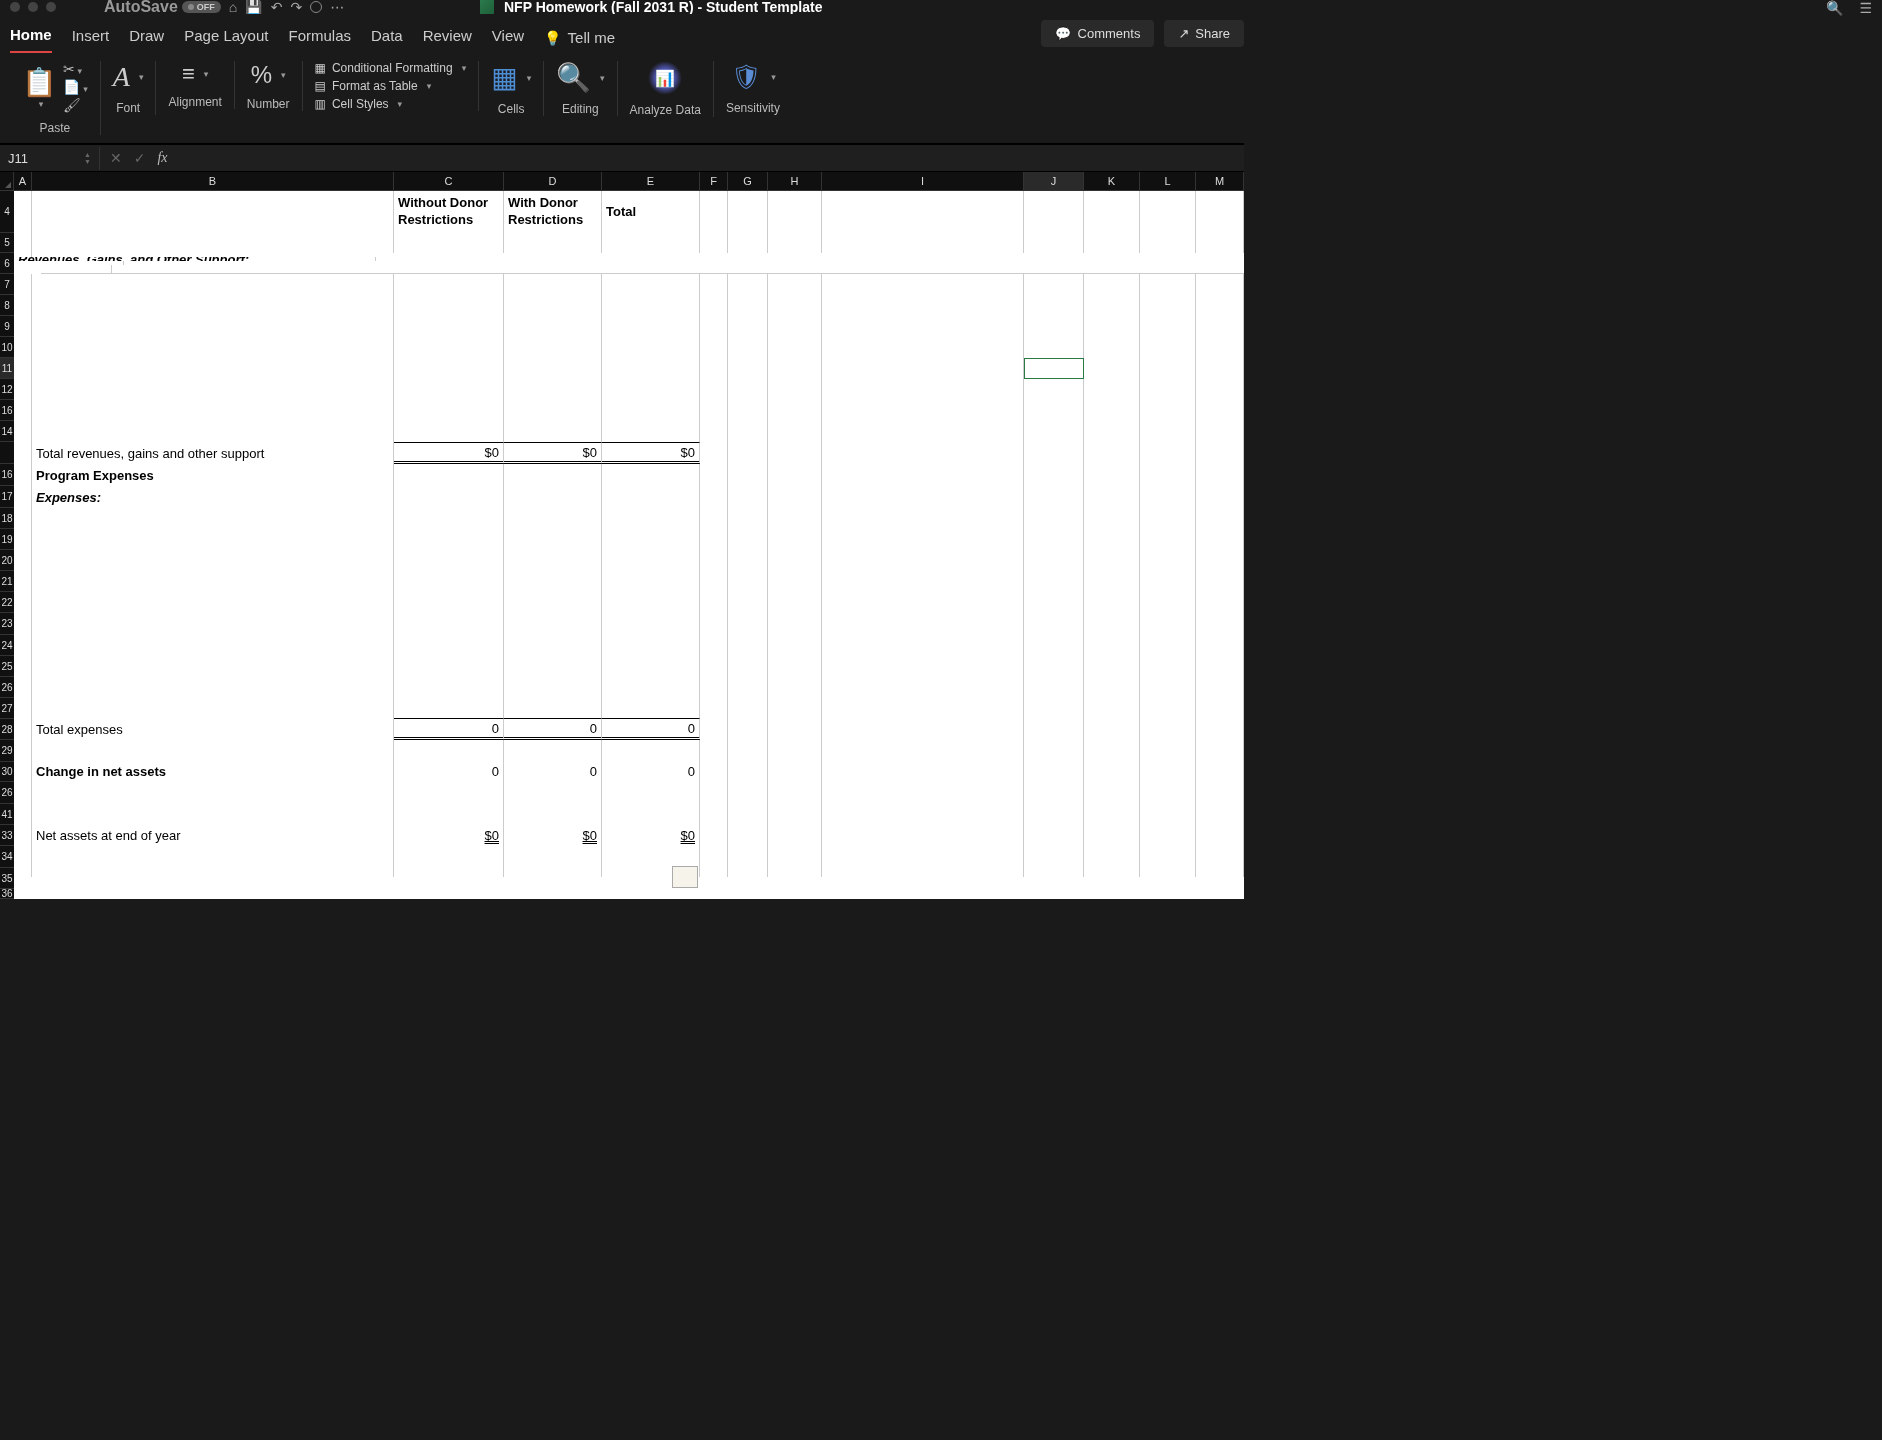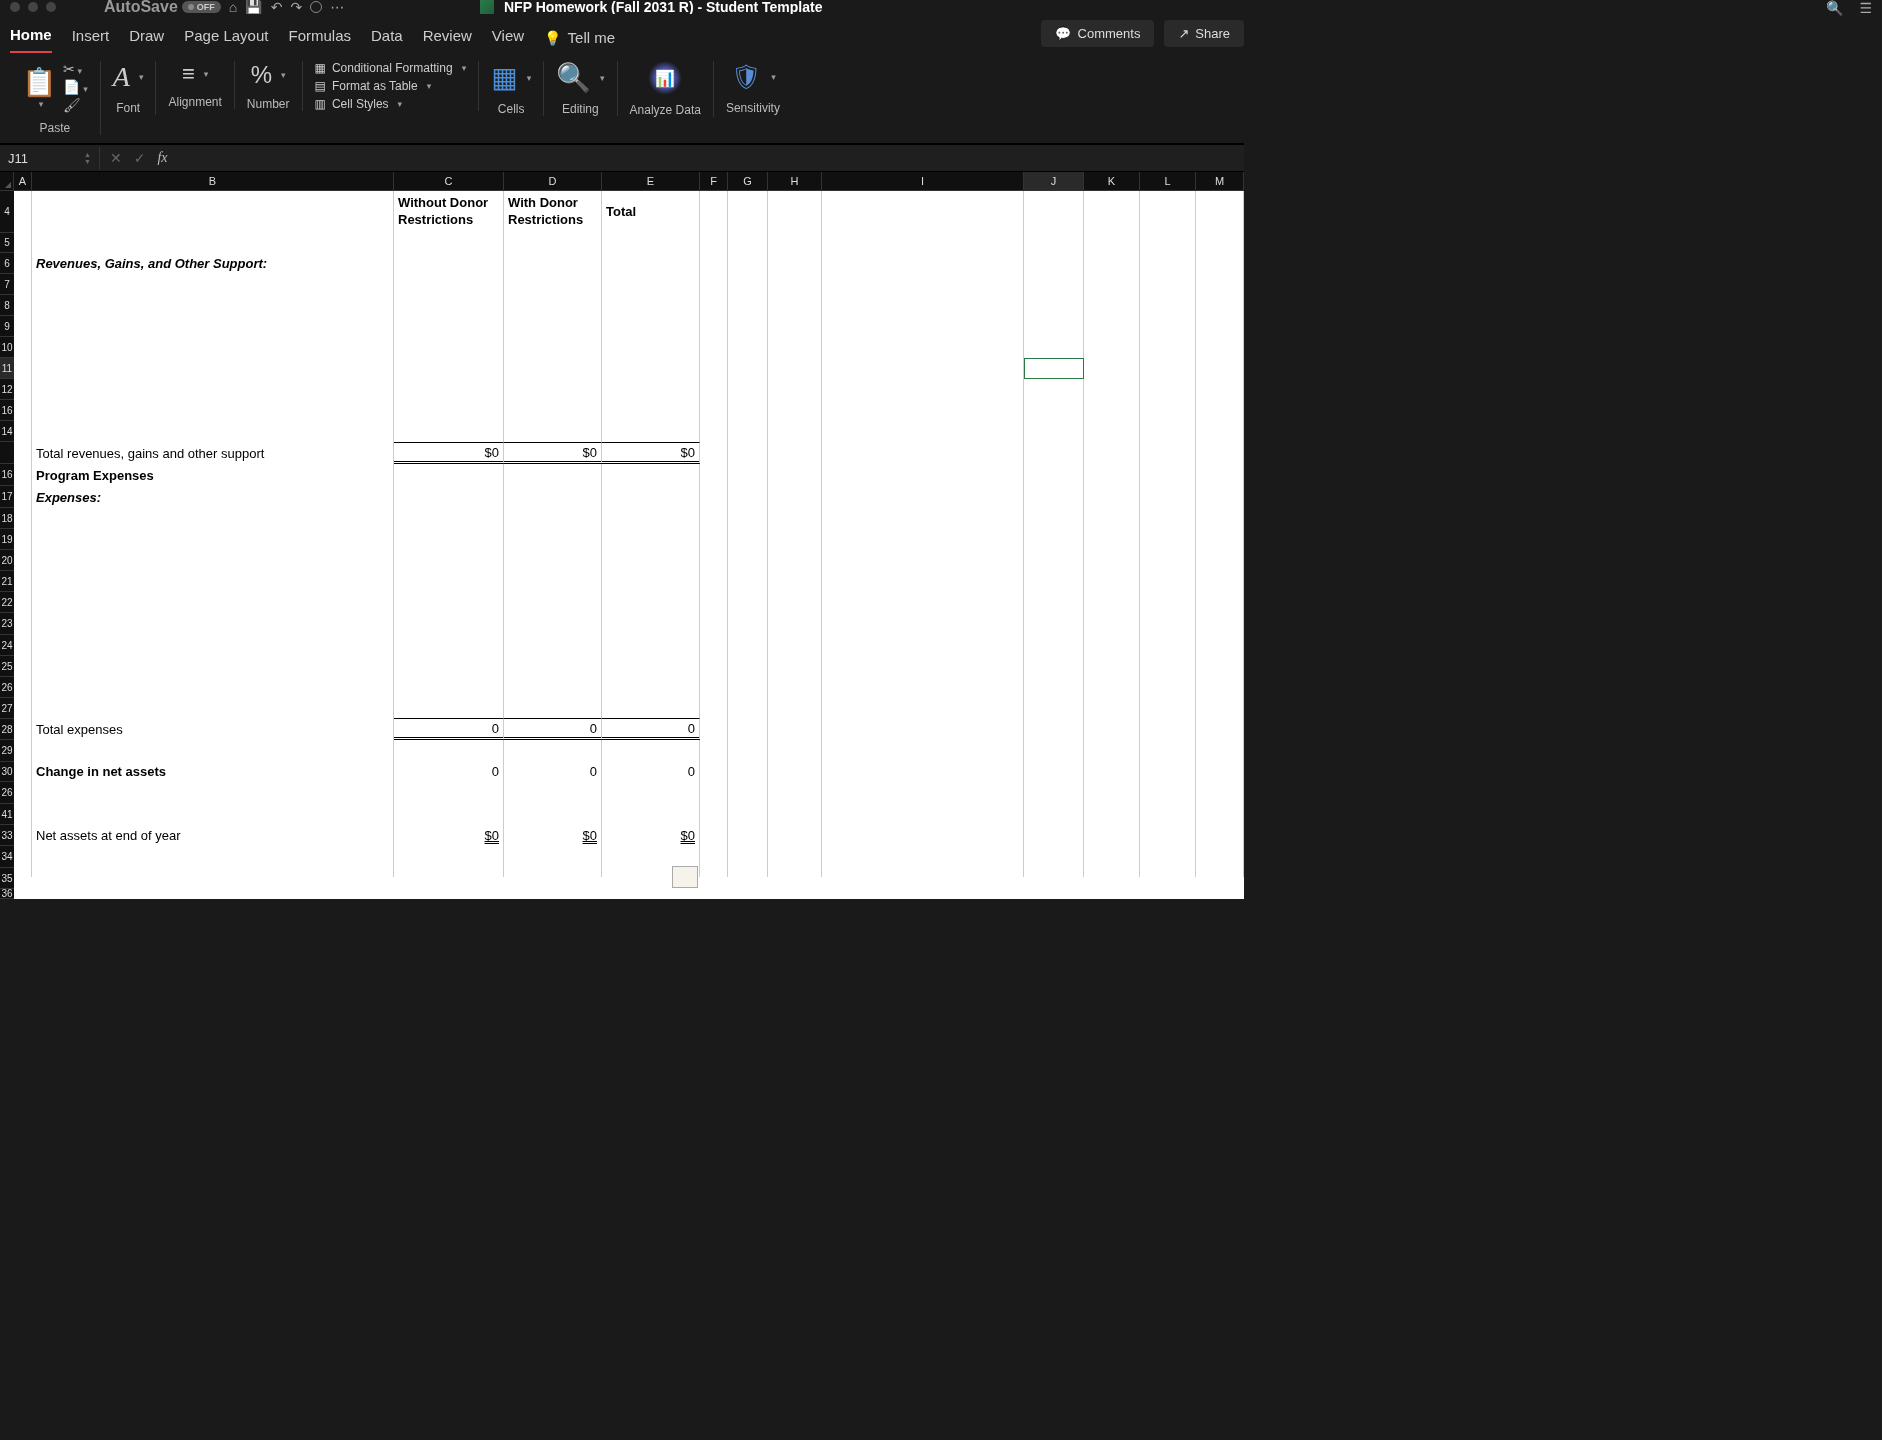--- a/index.html
+++ b/index.html
@@ -460,21 +460,21 @@
           <div class="cell cE" style="height: 20px;"></div>
           <div class="cell cF" style="height: 20px;"></div>
           <div class="cell cG" style="height: 20px;"></div>
           <div class="cell cH" style="height: 20px;"></div>
           <div class="cell cI" style="height: 20px;"></div>
           <div class="cell cJ" style="height: 20px;"></div>
           <div class="cell cK" style="height: 20px;"></div>
           <div class="cell cL" style="height: 20px;"></div>
           <div class="cell cM" style="height: 20px;"></div>
         </div>
-        <div class="row" style="height: 21px;">
+        <div class="row" style="height: 21px; flex-direction: column;">
           <div class="cell cA" style="height: 21px;"></div>
           <div class="cell cB bold italic" style="height: 21px;">Revenues, Gains,  and Other Support:</div>
           <div class="cell cC" style="height: 21px;"></div>
           <div class="cell cD" style="height: 21px;"></div>
           <div class="cell cE" style="height: 21px;"></div>
           <div class="cell cF" style="height: 21px;"></div>
           <div class="cell cG" style="height: 21px;"></div>
           <div class="cell cH" style="height: 21px;"></div>
           <div class="cell cI" style="height: 21px;"></div>
           <div class="cell cJ" style="height: 21px;"></div>

